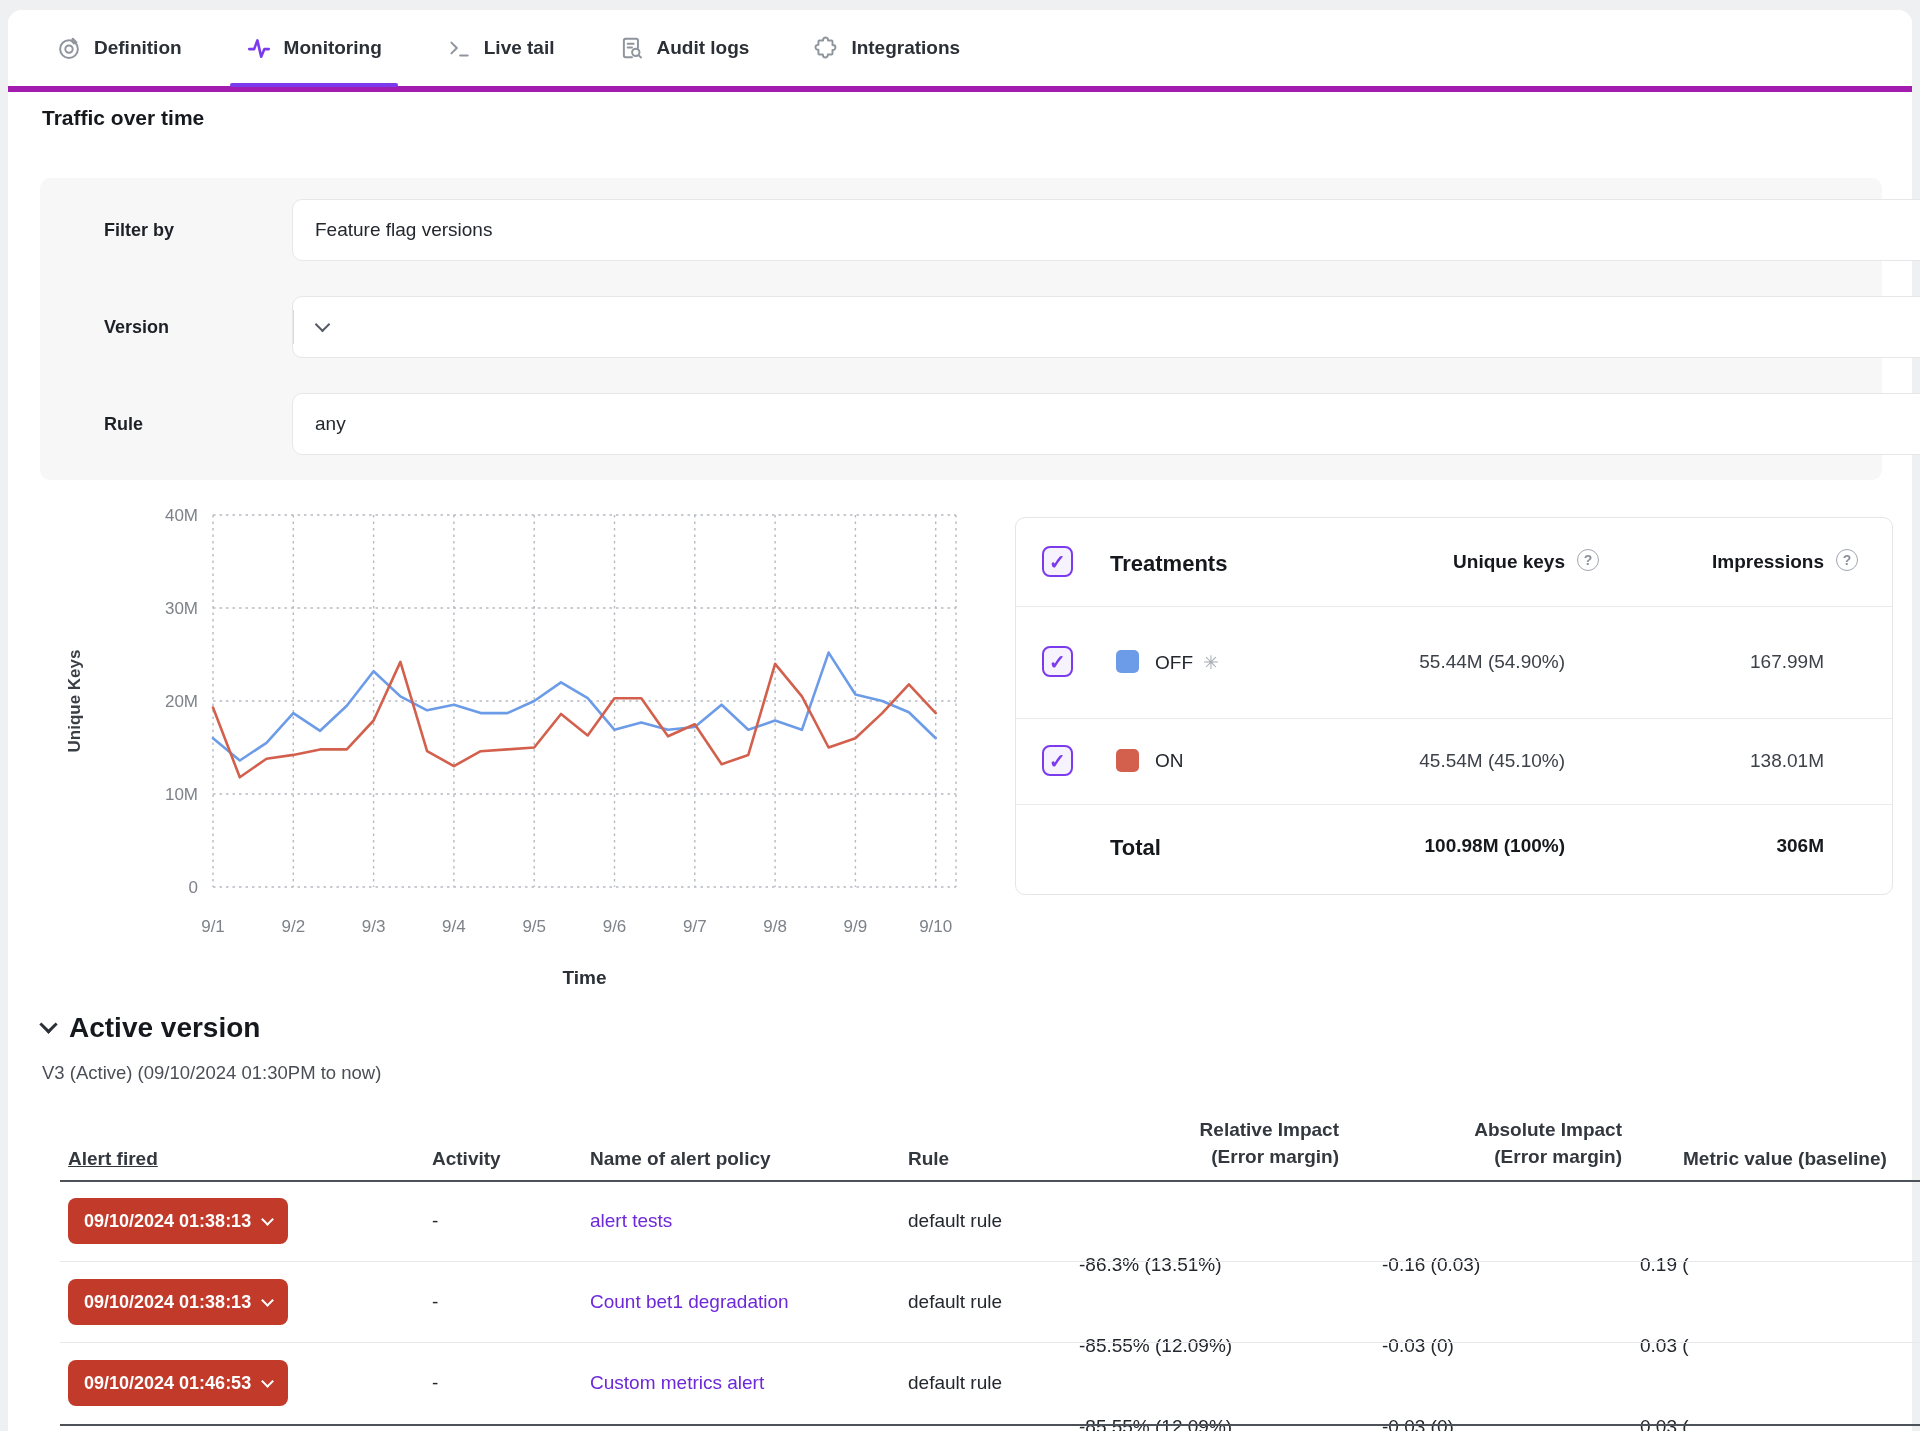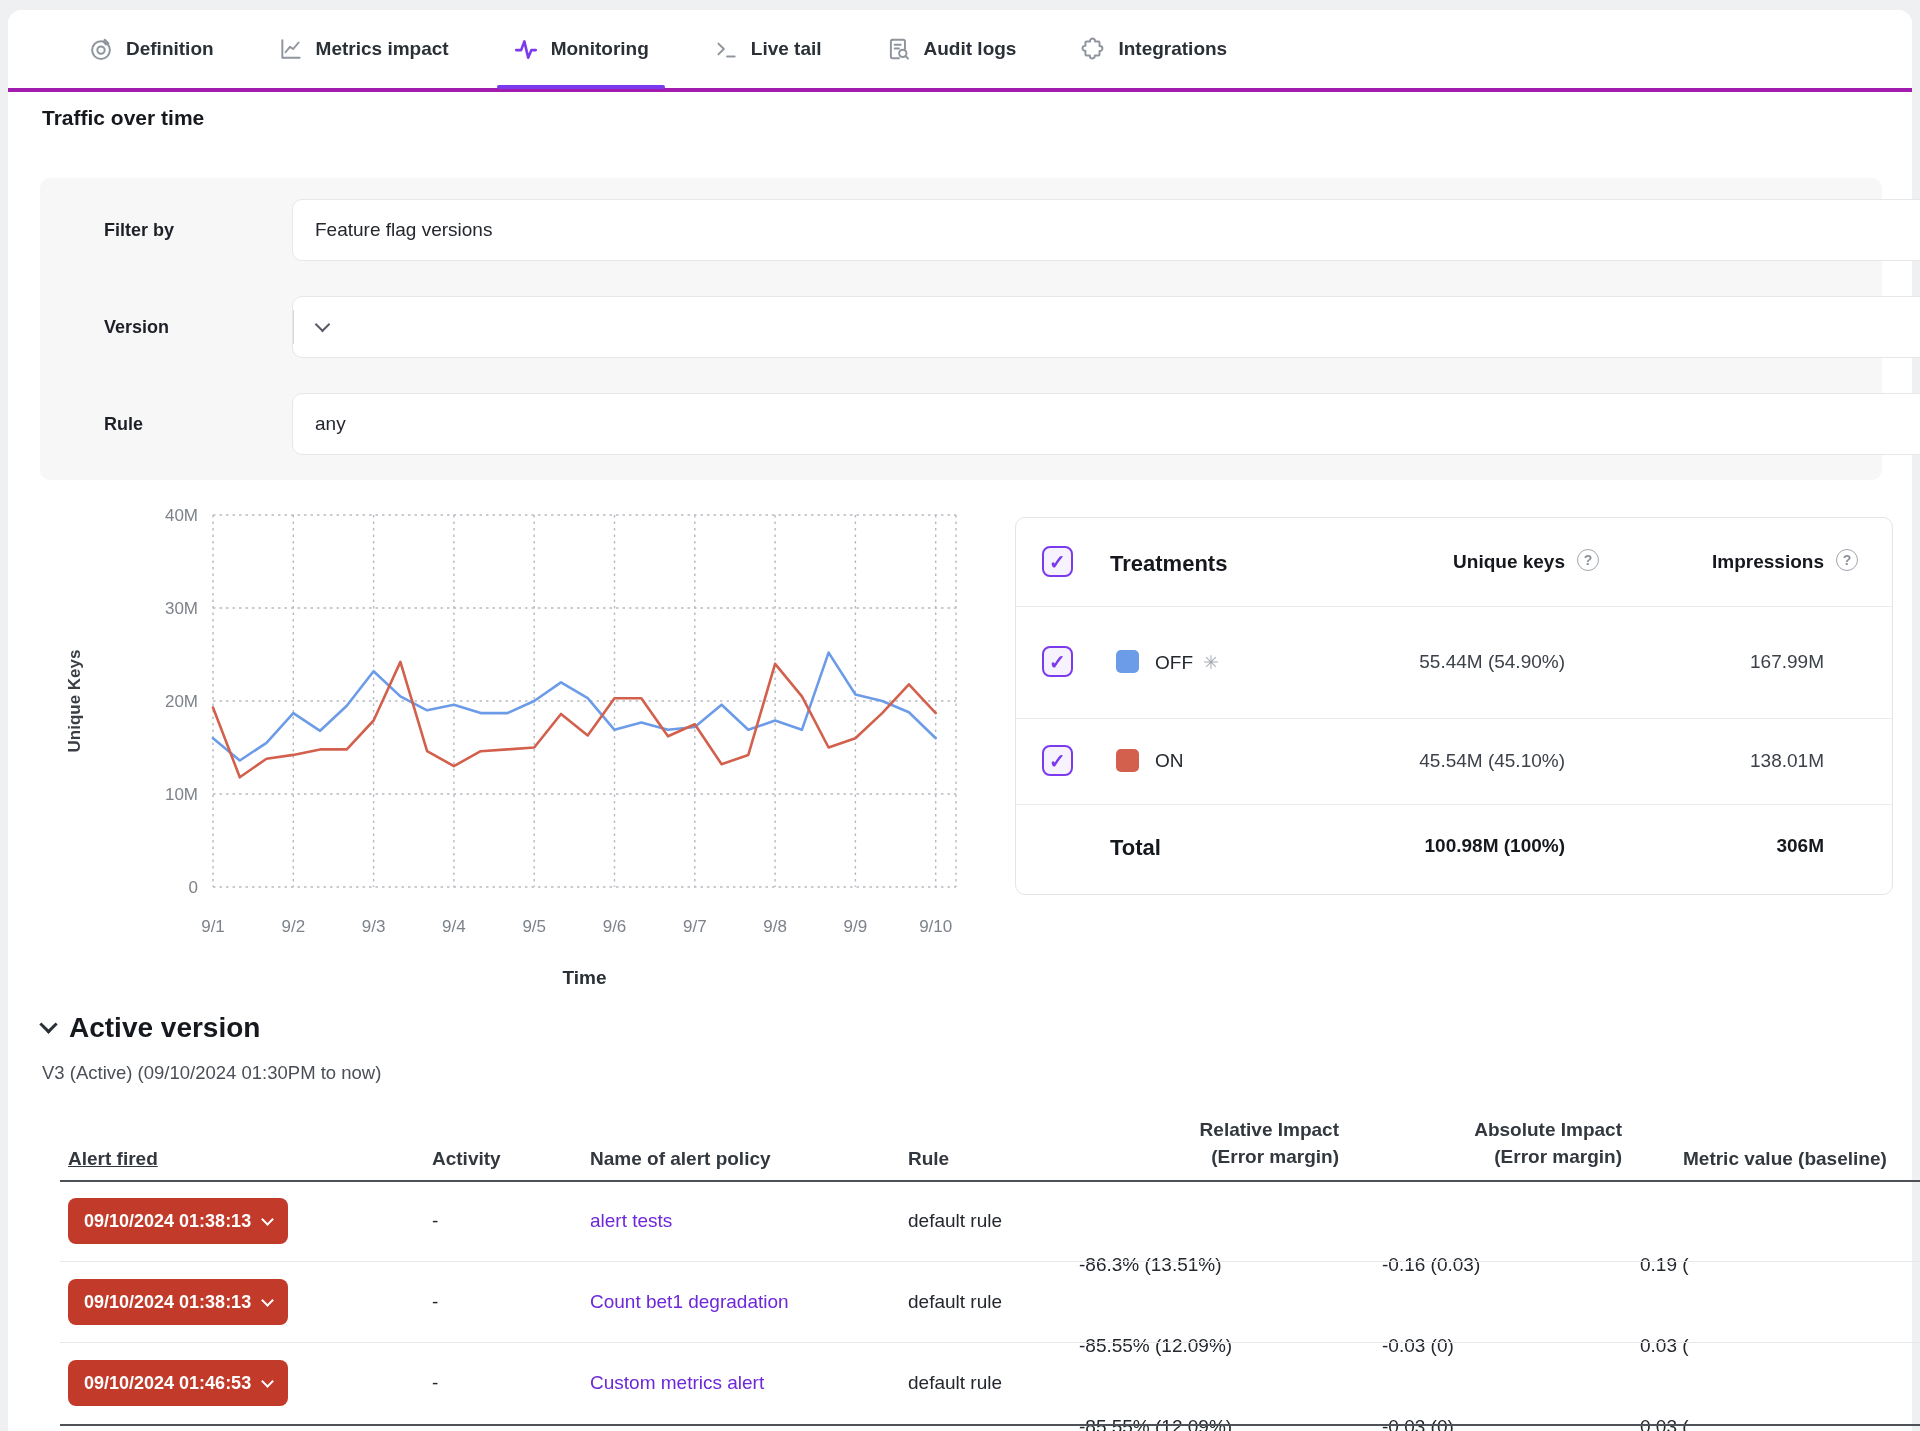--- a/index.html
+++ b/index.html
@@ -9,22 +9,22 @@
   *{box-sizing:border-box;}
   html,body{margin:0;padding:0;}
   body{
     width:1920px;height:1431px;overflow:hidden;position:relative;
     background:#eff0f2;font-family:"Liberation Sans",sans-serif;color:#23272e;
   }
   .card{position:absolute;left:8px;top:10px;right:8px;bottom:0;background:#fff;border-radius:14px 14px 0 0;}
 
   
   .tabs{position:absolute;left:8px;top:10px;right:8px;height:82px;background:#fff;
-        border-radius:14px 14px 0 0;border-bottom:4px solid #a21caf;
-        display:flex;align-items:center;padding-left:80px;gap:64px;}
+        border-radius:14px 14px 0 0;border-bottom:6px solid #a21caf;
+        display:flex;align-items:center;padding-left:48px;gap:64px;}
   .tab{display:flex;align-items:center;gap:12px;height:100%;position:relative;
        font-size:19px;font-weight:700;color:#2b3037;cursor:pointer;}
   .tab svg{stroke:#8f959d;fill:none;stroke-width:1.8;stroke-linecap:round;stroke-linejoin:round;}
   .tab.active svg{stroke:var(--accent);stroke-width:2.4;}
   .tab.active::after{content:"";position:absolute;left:-16px;right:-16px;bottom:-1px;height:4px;
        background:var(--accent);border-radius:3px;}
 
   
   .section-title{position:absolute;left:42px;top:106px;font-size:21px;font-weight:800;color:#15181d;}
 
@@ -94,27 +94,20 @@
 <div class="card"></div>
 
 <div class="tabs">
   <div class="tab">
     <svg width="26" height="26" viewBox="0 0 24 24">
       <circle cx="12" cy="13" r="8.2"></circle>
         <circle cx="12" cy="13" r="3.4"></circle>
       <path d="M15.5 3.4l3.4 3.4-2.2 1-2.2-2.2z"></path>
     </svg>
     <span>Definition</span>
-  </div>
-  <div class="tab">
-    <svg width="26" height="26" viewBox="0 0 24 24">
-      <path d="M4 4v16h16"></path>
-        <path d="M7 15l4-5 3 2 5-6"></path>
-    </svg>
-    <span>Metrics impact</span>
   </div>
   <div class="tab active">
     <svg width="26" height="26" viewBox="0 0 24 24">
       <polyline points="3 13 7.5 13 10.5 5 14 20 17 13 21 13"></polyline>
     </svg>
     <span>Monitoring</span>
   </div>
   <div class="tab">
     <svg width="26" height="26" viewBox="0 0 24 24">
       <path d="M5 7l5 5-5 5"></path>

